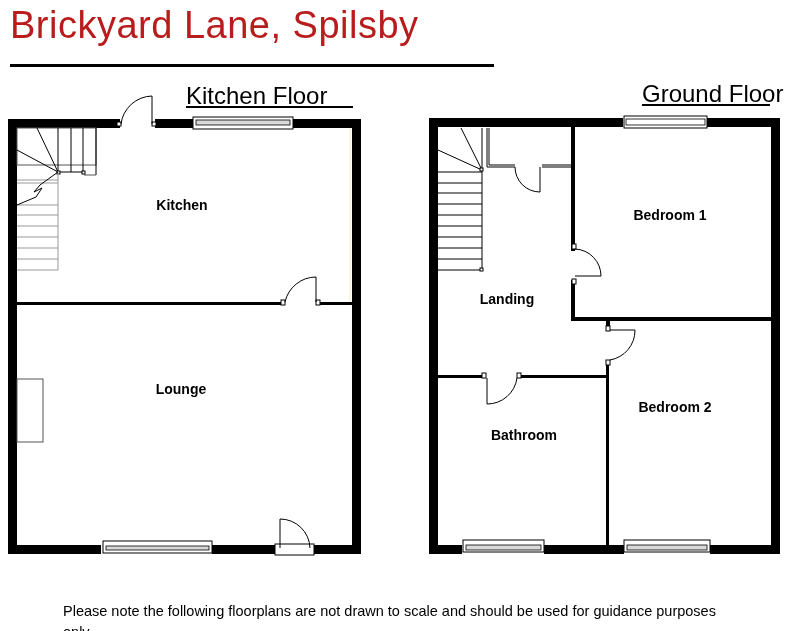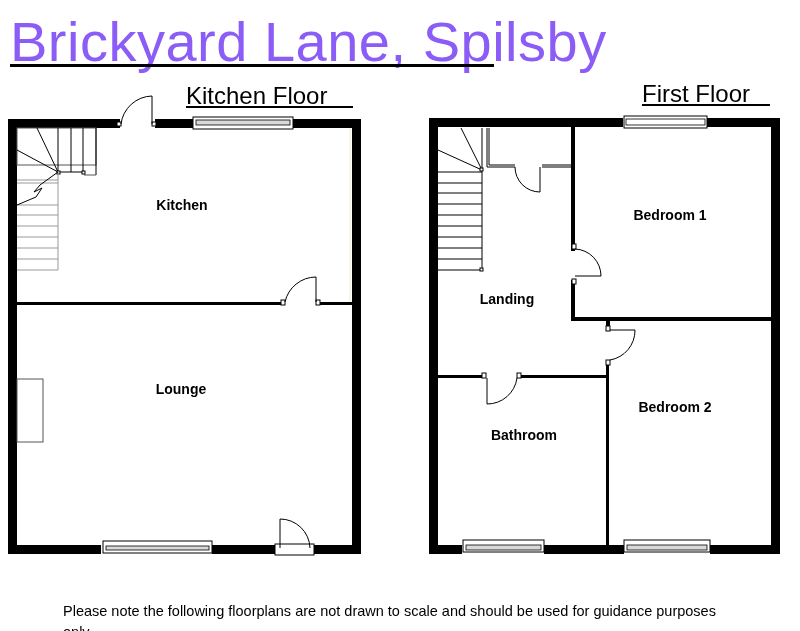--- a/index.html
+++ b/index.html
@@ -1,34 +1,34 @@
 <!DOCTYPE html>
 <html><head>
 <meta charset="utf-8">
 <style>
   html, body { margin: 0; padding: 0; background: #ffffff; }
   body { width: 800px; height: 631px; position: relative; overflow: hidden; font-family: "Liberation Sans", sans-serif; }
-  .title { position: absolute; left: 10px; top: 14px; font-family: "Liberation Sans", sans-serif; font-size: 56px; color: #8b5cf6; line-height: 1; letter-spacing: 0.5px; }
+  .title { position: absolute; left: 10px; top: 6px; font-family: "Liberation Sans", sans-serif; font-size: 38px; color: #b91c1c; line-height: 1; letter-spacing: 0.5px; }
   .title-underline { position: absolute; left: 10px; top: 64px; width: 484px; height: 3px; background: #000; }
   .floor-label { position: absolute; font-family: "Liberation Sans", sans-serif; font-size: 24px; color: #000; line-height: 1; }
   .floor-underline { position: absolute; height: 2px; background: #000; }
   svg.plan { position: absolute; left: 0; top: 0; }
   .room-label { font-family: "Liberation Sans", sans-serif; font-weight: bold; font-size: 14px; fill: #000; }
   .note { position: absolute; left: 63px; top: 573px; width: 680px; font-family: "Liberation Sans", sans-serif; font-size: 14.5px; color: #000; line-height: 21px; margin-top: 28px; }
 </style>
 </head>
 <body>
 
 <div class="title">Brickyard Lane, Spilsby</div>
 <div class="title-underline"></div>
 
 <div class="floor-label" style="left:186px; top:84px;">Kitchen Floor</div>
 <div class="floor-underline" style="left:186px; top:106px; width:167px;"></div>
 
-<div class="floor-label" style="left:642px; top:82px;">First Floor</div>
+<div class="floor-label" style="left:642px; top:82px;">Ground Floor</div>
 <div class="floor-underline" style="left:642px; top:104px; width:128px;"></div>
 
 <svg class="plan" width="800" height="631">
   <g>
 
     <rect x="8" y="119" width="9" height="435" fill="#000"></rect>
     <rect x="352" y="119" width="9" height="435" fill="#000"></rect>
     <rect x="8" y="119" width="112" height="9" fill="#000"></rect>
     <rect x="155" y="119" width="206" height="9" fill="#000"></rect>
     <rect x="8" y="545" width="93" height="9" fill="#000"></rect>

